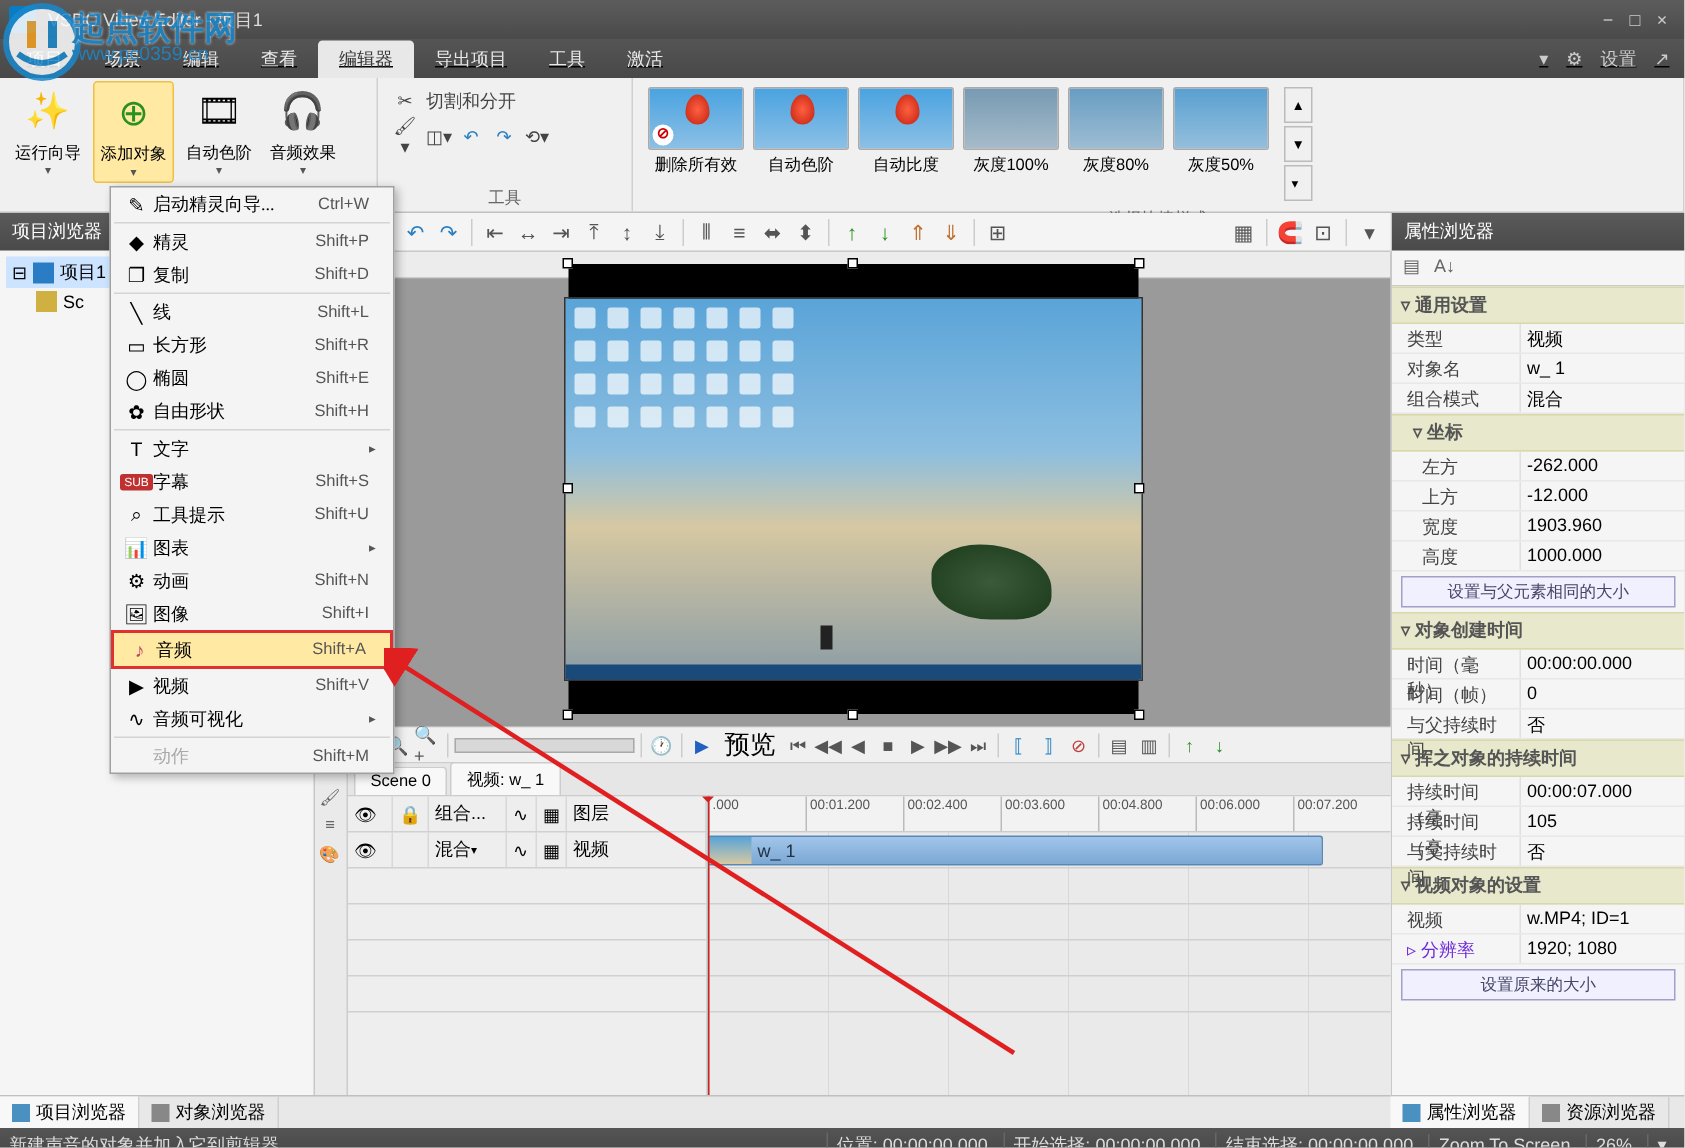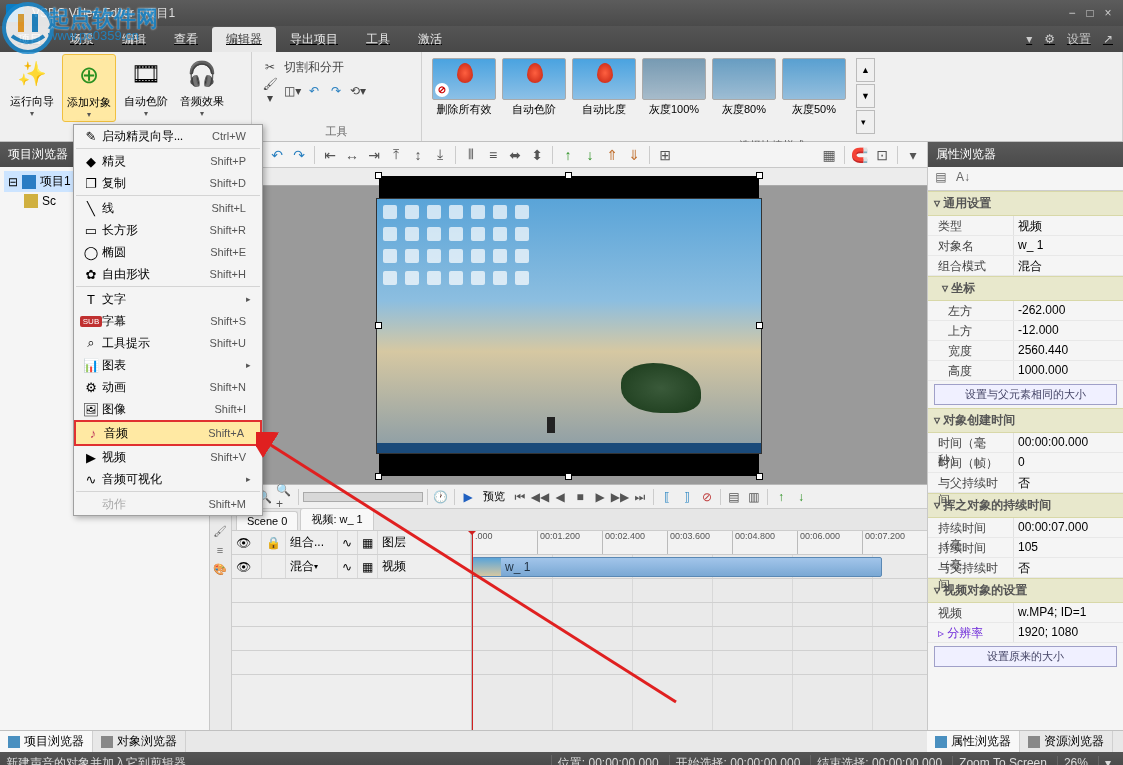--- a/index.html
+++ b/index.html
@@ -375,21 +375,21 @@
         <div class="tl-toolbar">
           <div class="tlb">🔍−</div>
           <div class="tlb">🔍</div>
           <div class="tlb">🔍+</div>
           <div class="sep"></div>
           <div style="flex:0 0 120px;height:10px;background:#d8d8d8;border:1px solid #aaa"></div>
           <div class="sep"></div>
           <div class="tlb" style="color:#d08020">🕐</div>
           <div class="sep"></div>
           <div class="tlb" style="color:#2060c0">▶</div>
-          <span style="font-size:11px;padding:0 4px">预览</span>
+          <span style="font-size:17px;padding:0 4px">预览</span>
           <div class="tlb">⏮</div>
           <div class="tlb">◀◀</div>
           <div class="tlb">◀</div>
           <div class="tlb">■</div>
           <div class="tlb">▶</div>
           <div class="tlb">▶▶</div>
           <div class="tlb">⏭</div>
           <div class="sep"></div>
           <div class="tlb" style="color:#2080c0">⟦</div>
           <div class="tlb" style="color:#2080c0">⟧</div>
@@ -496,21 +496,21 @@
       <div class="prop-row indent">
           <div class="k">左方</div>
           <div class="v">-262.000</div>
         </div>
       <div class="prop-row indent">
           <div class="k">上方</div>
           <div class="v">-12.000</div>
         </div>
       <div class="prop-row indent">
           <div class="k">宽度</div>
-          <div class="v">2560.440</div>
+          <div class="v">1903.960</div>
         </div>
       <div class="prop-row indent">
           <div class="k">高度</div>
           <div class="v">1000.000</div>
         </div>
       <div class="prop-button">设置与父元素相同的大小</div>
       <div class="prop-section">▿ <span>对象创建时间</span></div>
       <div class="prop-row">
           <div class="k">时间（毫秒）</div>
           <div class="v">00:00:00.000</div>

